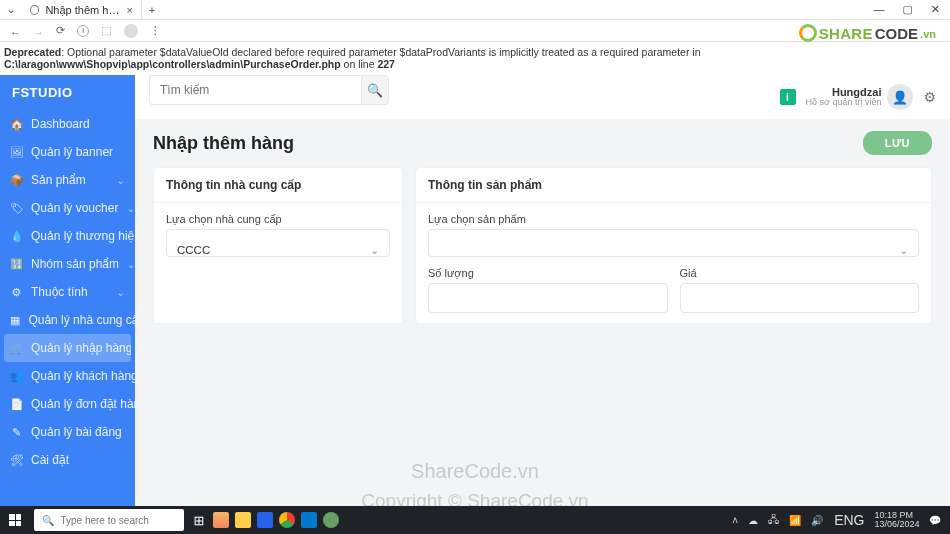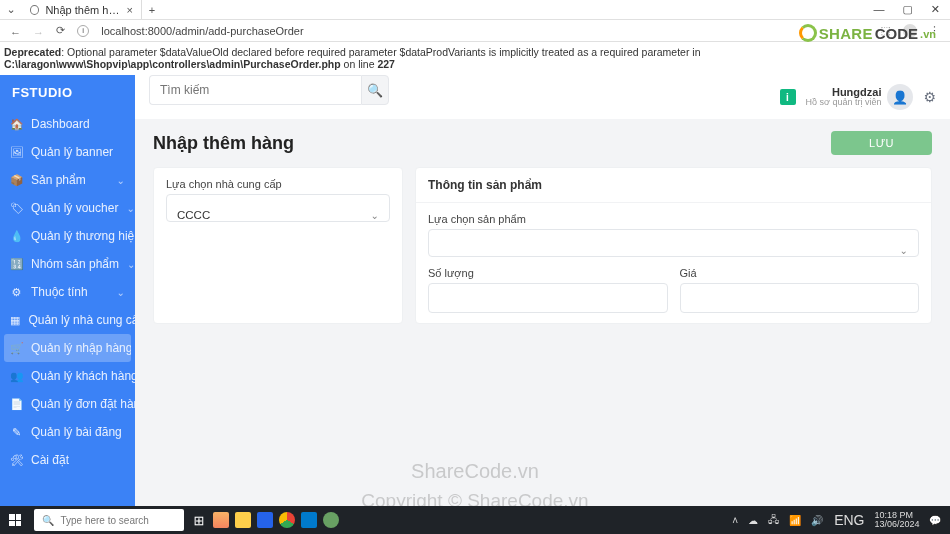--- a/index.html
+++ b/index.html
@@ -42,21 +42,21 @@
   .user-block{display:flex;align-items:center;gap:6px}
   .user-text{text-align:right;line-height:1.1}
   .user-name{font-size:11px;color:#333;font-weight:600}
   .user-role{font-size:9px;color:#999}
   .avatar{width:26px;height:26px;border-radius:50%;background:#e5e7eb;display:flex;align-items:center;justify-content:center;color:#9ca3af}
   .gear{color:#6b7280;font-size:14px}
 
   .page{padding:12px 18px}
   .page-head{display:flex;align-items:center;margin-bottom:12px}
   .page-title{font-size:18px;font-weight:700;color:#222}
-  .btn-save{margin-left:auto;background:#7cc68d;color:#fff;border:none;border-radius:4px;padding:6px 38px;font-size:11px;font-weight:400;letter-spacing:.5px}
+  .btn-save{margin-left:auto;background:#7cc68d;color:#fff;border:none;border-radius:11px;padding:6px 22px;font-size:11px;font-weight:700;letter-spacing:.5px}
 
   .cards{display:flex;gap:12px}
   .card{background:#fff;border:1px solid #eef0f2;border-radius:4px;padding:0;flex:1}
   .card.supplier{flex:0 0 250px}
   .card-title{font-size:12px;font-weight:700;color:#333;padding:10px 12px;border-bottom:1px solid #f1f2f4}
   .card-body{padding:10px 12px}
   .field-label{font-size:11px;color:#444;margin-bottom:4px}
   .select{height:28px;border:1px solid #e3e6ea;border-radius:4px;display:flex;align-items:flex-end;padding:0 10px;font-size:11.5px;color:#333;position:relative;background:#fff}
   .select .dd{margin-left:auto;color:#888;font-size:10px}
   .row2{display:flex;gap:12px;margin-top:10px}
@@ -101,21 +101,20 @@
     <span>▢</span>
     <span>✕</span>
   </div>
 </div>
 
 <div class="addrbar">
   <span class="navicon">←</span>
   <span class="navicon" style="opacity:.4">→</span>
   <span class="navicon">⟳</span>
   <span class="navicon" style="border:1px solid #aaa;border-radius:50%;width:12px;height:12px;display:inline-flex;align-items:center;justify-content:center;font-size:8px">i</span>
-  <span class="url">localhost:8000/admin/add-purchaseOrder</span>
   <span style="color:#888">⬚</span>
   <span style="width:14px;height:14px;border-radius:50%;background:#ddd;display:inline-block"></span>
   <span>⋮</span>
 </div>
 
 <div class="deprecated">
   <b>Deprecated</b><span>: Optional parameter $dataValueOld declared before required parameter $dataProdVariants is implicitly treated as a required parameter in </span><b>C:\laragon\www\Shopvip\app\controllers\admin\PurchaseOrder.php</b><span> on line </span><b>227</b>
 </div>
 
 <div class="app">
@@ -203,20 +202,21 @@
     </div>
 
     <div class="page">
       <div class="page-head">
         <div class="page-title">Nhập thêm hàng</div>
         <button class="btn-save">LƯU</button>
       </div>
 
       <div class="cards">
         <div class="card supplier">
+          <div class="card-title">Thông tin nhà cung cấp</div>
           <div class="card-body">
             <div class="field-label">Lựa chọn nhà cung cấp</div>
             <div class="select">
               <span>CCCC</span>
               <span class="dd">⌄</span>
             </div>
           </div>
         </div>
 
         <div class="card">

